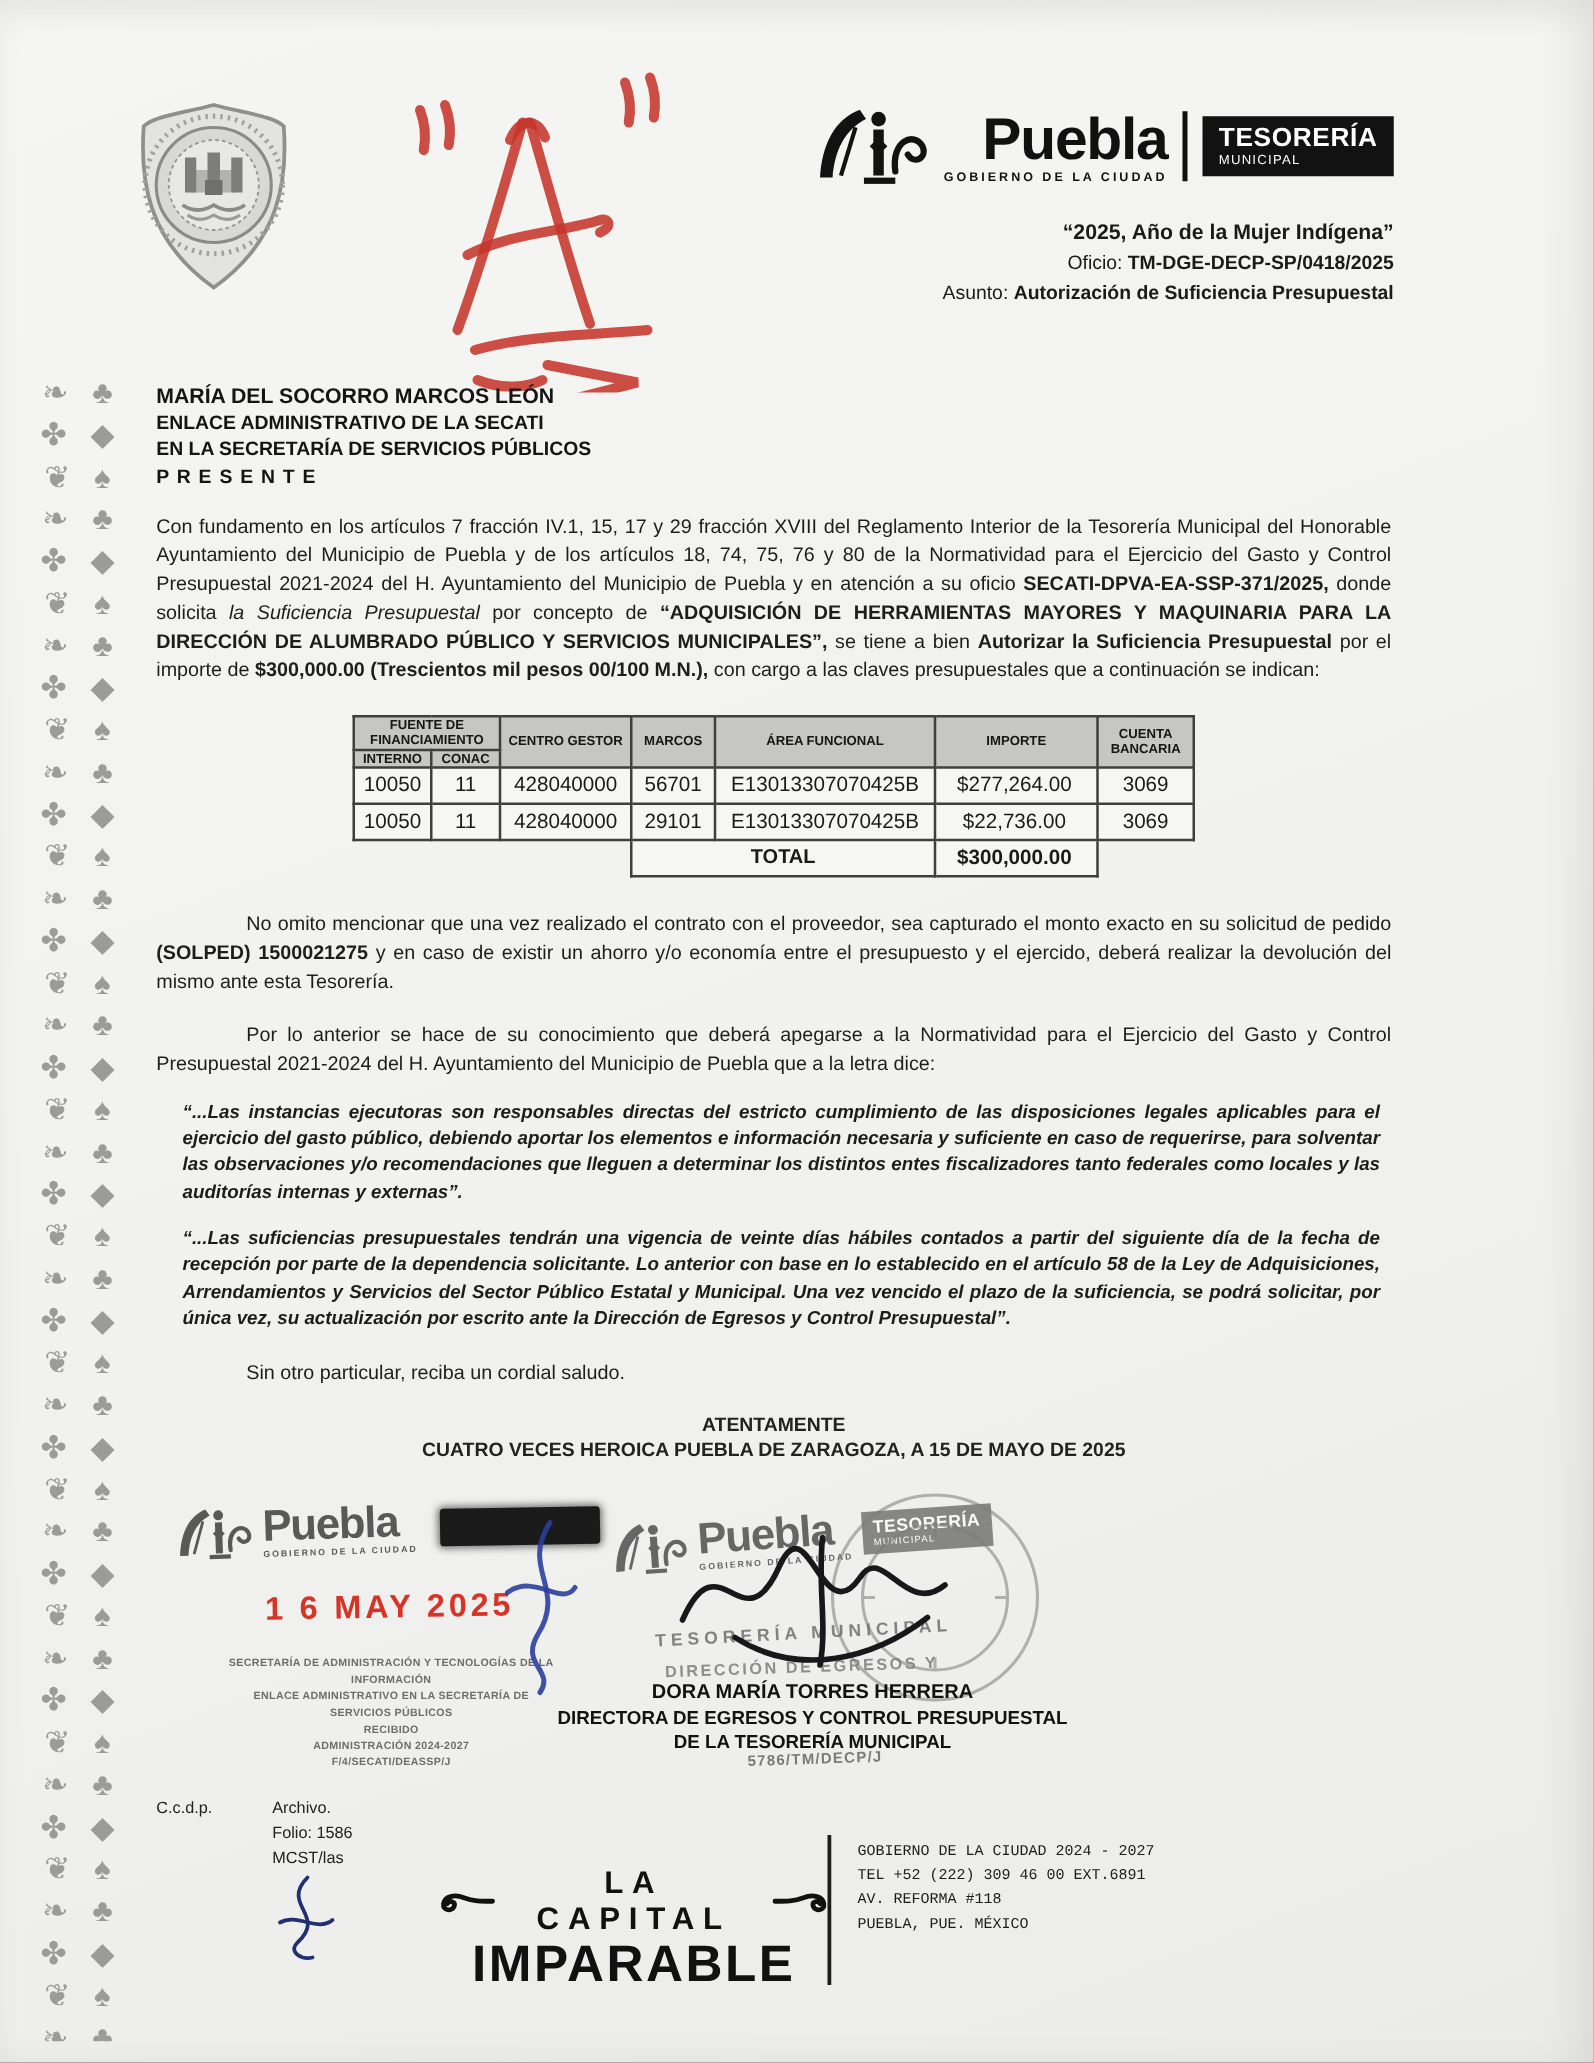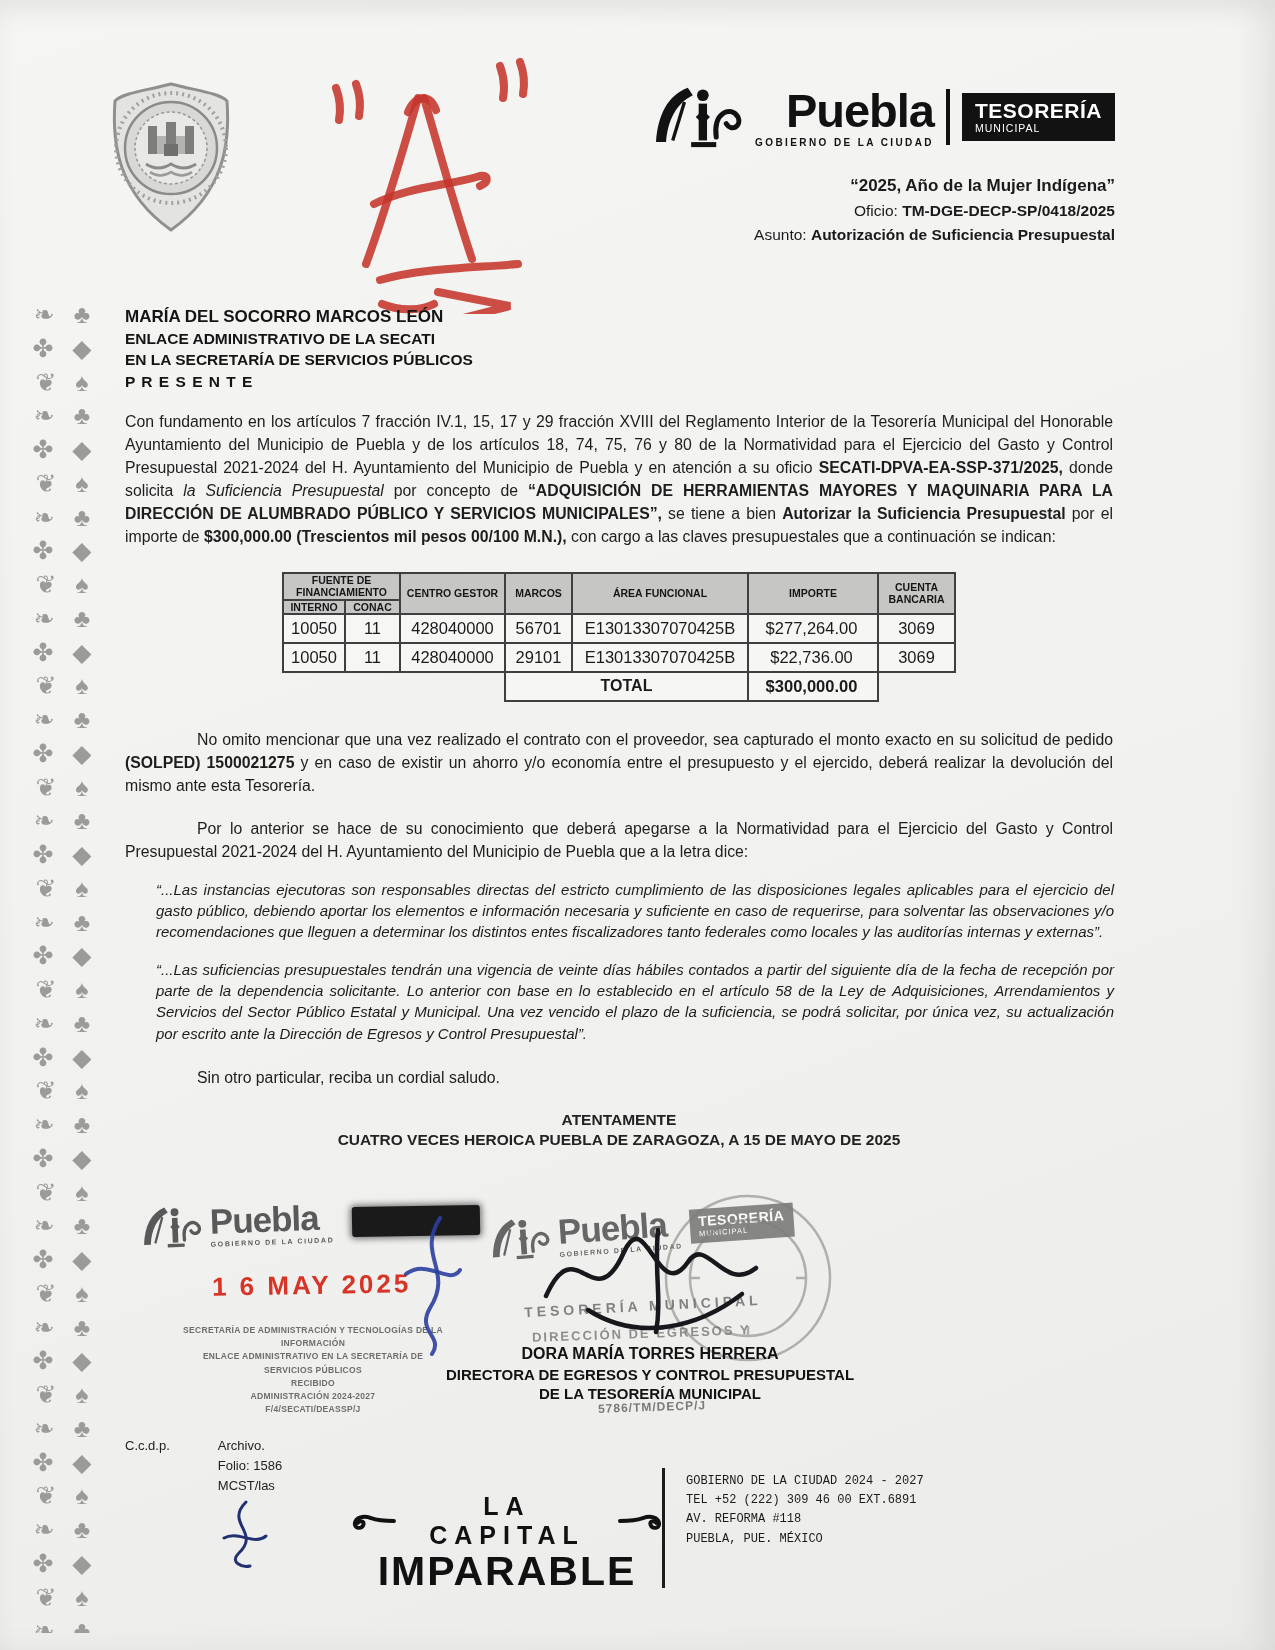--- a/index.html
+++ b/index.html
@@ -44,21 +44,21 @@
   .recipient .r-name { font-size:17px; line-height:1.35; }
   .recipient .r-line { font-size:15.5px; line-height:1.35; }
   .recipient .r-presente { font-size:15.5px; margin-top:2px; letter-spacing:1px; }
 
   
   .content { position:absolute; left:125px; top:410px; width:988px; }
   .para { font-size:15.8px; line-height:1.46; text-align:justify; color:#1d1d1d; }
   .para b { font-weight:700; }
   .para i { font-style:italic; }
   .indent { text-indent:72px; }
-  .quote { margin-left:31px; width:958px; font-size:15px; line-height:1.42; font-weight:400; font-style:italic; text-align:justify; color:#1c1c1c; }
+  .quote { margin-left:21px; width:958px; font-size:15px; line-height:1.42; font-weight:700; font-style:italic; text-align:justify; color:#1c1c1c; }
 
   
   table.budget { border-collapse:collapse; margin:24px auto 0; }
   table.budget th, table.budget td { border:2px solid #3f3f3f; }
   table.budget th { background:#c6c6c4; font-size:10.5px; font-weight:700; padding:0 3px; line-height:1.15; color:#161616; }
   table.budget td { font-size:16.5px; padding:4px 6px; text-align:center; color:#1a1a1a; background:rgba(255,255,255,.35); }
   table.budget td.num { text-align:center; padding-right:9px; }
   table.budget td.cell-empty { border:none; background:transparent; }
   table.budget td.total-label { font-weight:700; font-size:16px; }
   table.budget td.total-value { font-weight:700; }

